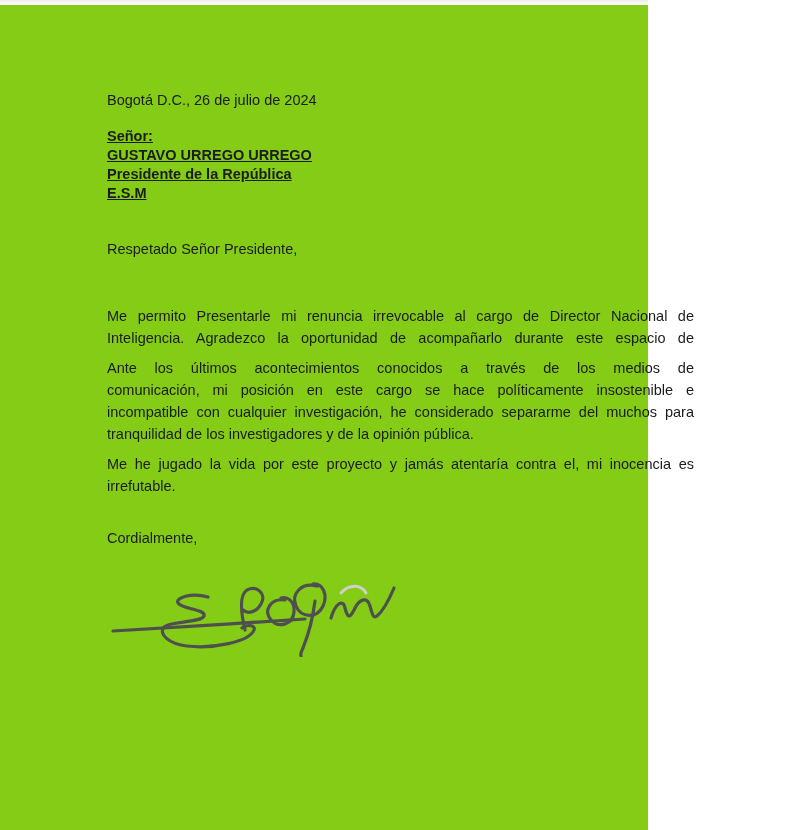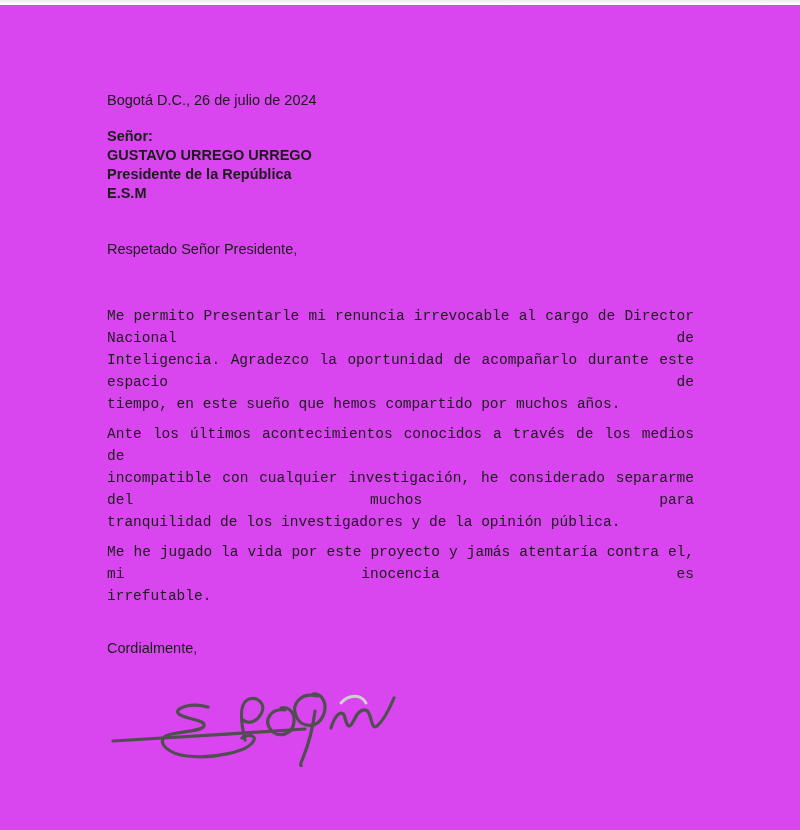--- a/index.html
+++ b/index.html
@@ -9,23 +9,23 @@
   }
   body {
     width: 800px;
     height: 830px;
     font-family: "Liberation Sans", "DejaVu Sans", sans-serif;
     color: #1c1c1c;
     overflow: hidden;
   }
   .page {
     position: relative;
-    width: 800px;
+    width: 648px;
     height: 830px;
-    background: #d946ef;
+    background: #84cc16;
   }
   .top-shade {
     position: absolute;
     top: 0; left: 0; right: 0;
     height: 5px;
     background: linear-gradient(#ededef, #ffffff);
     pointer-events: none;
   }
   .content {
     position: absolute;
@@ -36,32 +36,32 @@
     font-size: 14.5px;
     line-height: 22px;
   }
   .date-line {
     margin: 0 0 16px 0;
   }
   .recipient-block {
     margin: 16px 0 35px 0;
     font-weight: bold;
     line-height: 19px;
+    text-decoration: underline;
   }
   .greeting {
     margin: 0 0 45px 0;
   }
   .letter-body { margin: 0; }
   .paragraph {
     margin: 0 0 8px 0;
   }
   .paragraph .jline {
     text-align: justify;
     text-align-last: justify;
-    font-family: Liberation Mono, monospace;
   }
   .paragraph .jline-last {
     text-align: left;
     text-align-last: left;
   }
   .closing {
     margin: 30px 0 8px 0;
   }
   .signature-wrap {
     margin: 24px 0 0 2px;
@@ -91,24 +91,24 @@
       <div>Presidente de la República</div>
       <div>E.S.M</div>
     </div>
 
     <p class="greeting">Respetado Señor Presidente,</p>
 
     <div class="letter-body" id="letter-body">
         <div class="paragraph">
           <div class="jline">Me permito Presentarle mi renuncia irrevocable al cargo de Director Nacional de</div>
           <div class="jline">Inteligencia. Agradezco la oportunidad de acompañarlo durante este espacio de</div>
-          <div class="jline jline-last">tiempo, en este sueño que hemos compartido por muchos años.</div>
         </div>
         <div class="paragraph">
           <div class="jline">Ante los últimos acontecimientos conocidos a través de los medios de</div>
+          <div class="jline">comunicación, mi posición en este cargo se hace políticamente insostenible e</div>
           <div class="jline">incompatible con cualquier investigación, he considerado separarme del muchos para</div>
           <div class="jline jline-last">tranquilidad de los investigadores y de la opinión pública.</div>
         </div>
         <div class="paragraph">
           <div class="jline">Me he jugado la vida por este proyecto y jamás atentaría contra el, mi inocencia es</div>
           <div class="jline jline-last">irrefutable.</div>
         </div>
       </div>
 
     <p class="closing">Cordialmente,</p>

